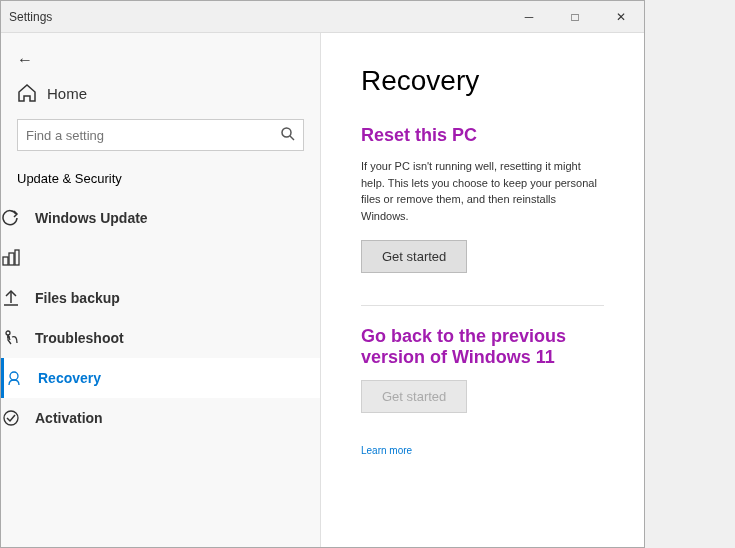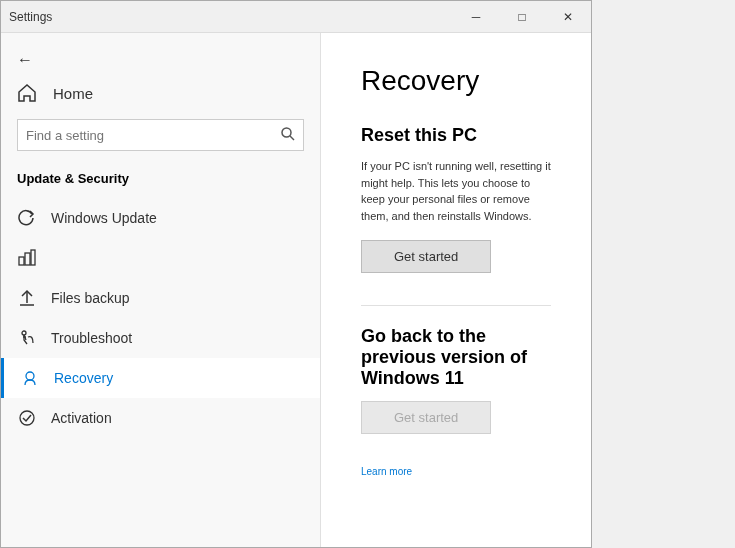--- a/index.html
+++ b/index.html
@@ -5,21 +5,21 @@
     * { box-sizing: border-box; margin: 0; padding: 0; }
     body {
       font-family: 'Segoe UI', Arial, sans-serif;
       font-size: 14px;
       background: #f0f0f0;
       width: 735px;
       height: 548px;
       overflow: hidden;
     }
     .window {
-      width: 592px;
+      width: 645px;
       height: 548px;
       background: #fff;
       border: 1px solid #aaa;
       display: flex;
       flex-direction: column;
     }
     .titlebar {
       height: 32px;
       background: #f0f0f0;
       display: flex;
@@ -81,21 +81,21 @@
     .back-arrow {
       font-size: 16px;
       color: #333;
       margin-right: 8px;
     }
     .sidebar-home {
       display: flex;
       align-items: center;
       padding: 8px 16px 12px 16px;
       cursor: pointer;
-      gap: 16px;
+      gap: 10px;
     }
     .sidebar-home-label { font-size: 15px; color: #333; }
     .search-box {
       margin: 4px 16px 16px 16px;
       display: flex;
       align-items: center;
       border: 1px solid #ccc;
       background: #fff;
       height: 32px;
       padding: 4px 8px;
@@ -107,31 +107,32 @@
       font-size: 13px;
       color: #666;
       background: transparent;
     }
     .search-icon-btn {
       color: #555;
       font-size: 14px;
     }
     .section-label {
       font-size: 13px;
-      font-weight: 700;
+      font-weight: 400;
       color: #000;
       padding: 4px 16px 12px 16px;
     }
     .nav-item {
       display: flex;
       align-items: center;
-      padding: 10px 16px;
+      padding: 10px 0;
       cursor: pointer;
       gap: 14px;
       position: relative;
+      font-weight: bold;
     }
     .nav-item.active {
       background: #fff;
       border-left: 3px solid #0078d4;
     }
     .nav-item.active .nav-label { color: #0078d4; }
     .nav-icon {
       width: 20px;
       height: 20px;
       display: flex;
@@ -152,32 +153,32 @@
     }
     .page-title {
       font-size: 28px;
       font-weight: 300;
       color: #000;
       margin-bottom: 28px;
     }
     .section-title {
       font-size: 18px;
       font-weight: 600;
-      color: #000000;
+      color: #a21caf;
       margin-bottom: 12px;
     }
     .section-desc {
       font-size: 11px;
       color: #333;
       line-height: 1.5;
       margin-bottom: 16px;
       max-width: 340px;
     }
     .btn {
-      padding: 8px 32px;
+      padding: 8px 20px;
       font-size: 13px;
       background: #e0e0e0;
       border: 1px solid #bbb;
       cursor: pointer;
       color: #333;
       margin-bottom: 28px;
     }
     .btn:disabled, .btn.disabled {
       background: #e8e8e8;
       color: #aaa;

